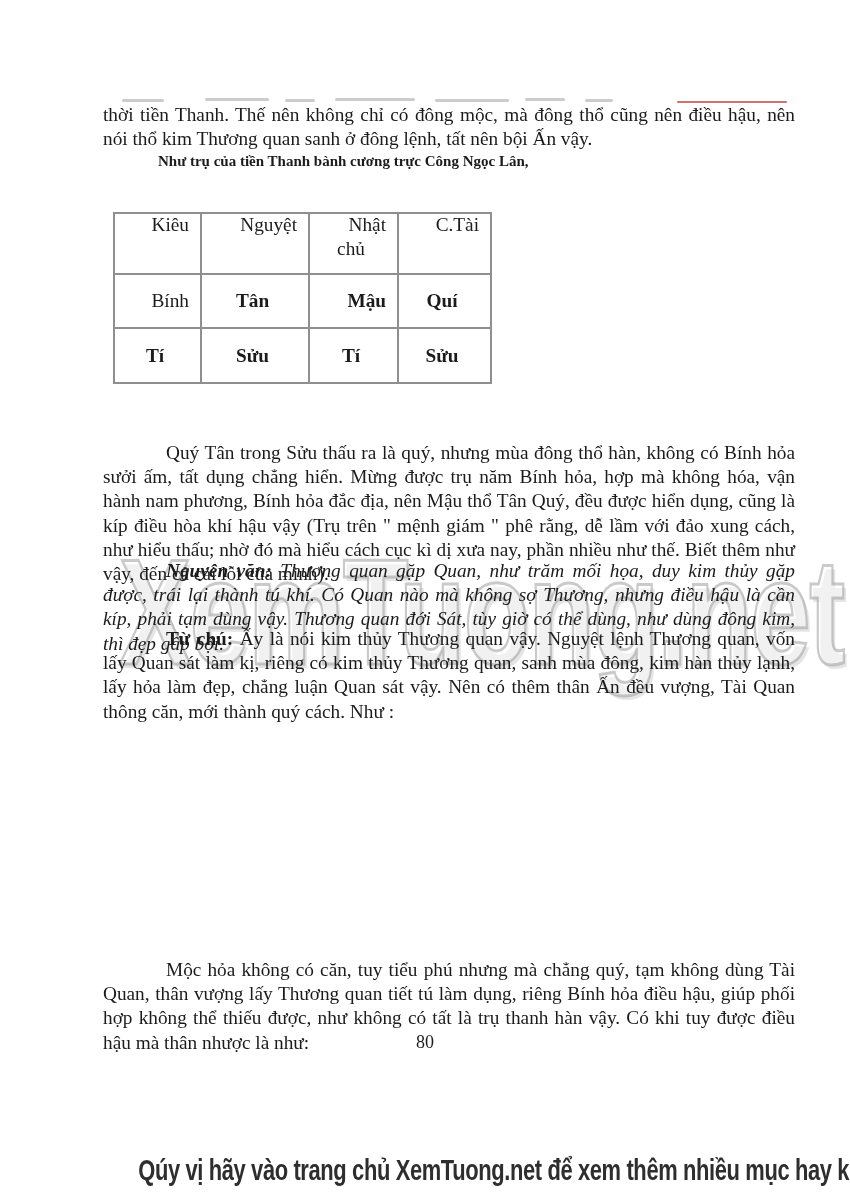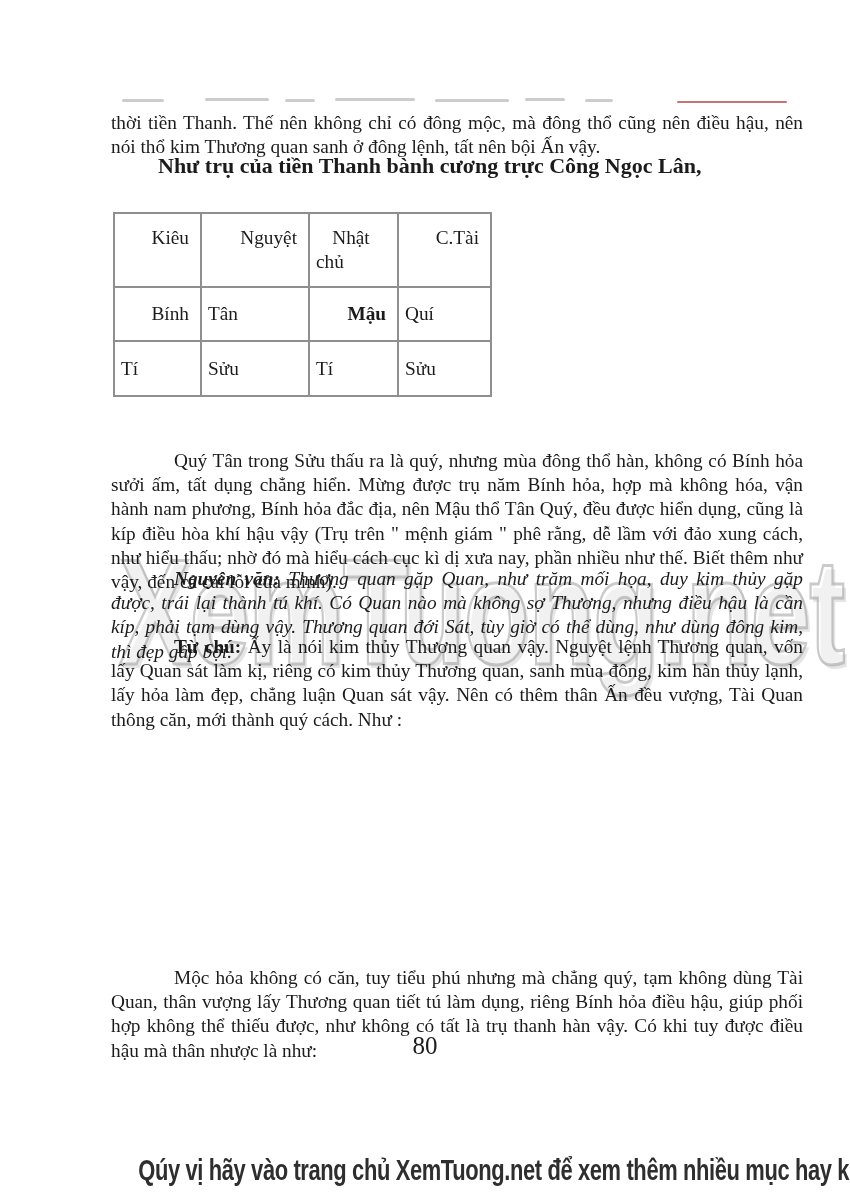--- a/index.html
+++ b/index.html
@@ -14,40 +14,40 @@
   .watermark{
     position:absolute;top:537px;left:0;width:850px;text-align:center;z-index:0;
     font-family:"Liberation Sans", sans-serif;font-weight:bold;font-size:150px;line-height:1;
     white-space:nowrap;color:rgba(255,255,255,0.45);
     -webkit-text-stroke:3px rgba(158,158,158,0.55);
     text-shadow:4px 4px 0 rgba(170,170,170,0.30);
     transform:scaleX(0.72);transform-origin:425px 0;
     letter-spacing:-2px;
   }
   
-  .para{position:absolute;left:95px;width:692px;margin:16px;font-size:19.3px;line-height:24.2px;text-align:justify;z-index:2;}
+  .para{position:absolute;left:95px;width:692px;margin:8px;font-size:19.3px;line-height:24.2px;text-align:justify;z-index:2;}
   .indent{text-indent:63px;}
   .italic{font-style:italic;}
   .lbl{font-weight:bold;}
-  .heading{position:absolute;left:158px;margin:0;font-size:22px;font-weight:bold;z-index:2;white-space:nowrap;}
-  .pagenum{position:absolute;top:1032px;left:0;width:850px;text-align:center;margin:0;font-size:25px;z-index:2;}
+  .heading{position:absolute;left:158px;margin:0;font-size:15px;font-weight:bold;z-index:2;white-space:nowrap;}
+  .pagenum{position:absolute;top:1032px;left:0;width:850px;text-align:center;margin:0;font-size:18px;z-index:2;}
   .footer{position:absolute;top:1153px;left:0;width:850px;text-align:center;margin:0;z-index:2;
     font-family:"Liberation Sans", sans-serif;font-weight:bold;font-size:30px;color:#2e2e2e;}
   .footer .inner{display:inline-block;white-space:nowrap;transform:scaleX(0.73);transform-origin:center top;letter-spacing:-0.5px;}
   
   table.pillar{position:absolute;border-collapse:collapse;table-layout:fixed;z-index:2;background:transparent;}
   table.pillar td{border:2.5px solid #8f8f8f;font-size:19.3px;padding:0 11px 0 6px;overflow:hidden;}
-  table.pillar tr.top td{vertical-align:top;padding-top:13px;height:59px;margin-left:37px;}
+  table.pillar tr.top td{vertical-align:top;height:59px;margin-left:37px;}
   table.pillar tr.mid td{vertical-align:middle;height:52px;margin-left:36px;}
   table.pillar tr.bot td{vertical-align:middle;height:53px;}
   td.al-r{text-align:right;}
-  td.al-c{}
+  td.al-c{text-align:center;font-weight:bold;}
   td.bold{font-weight:bold;}
-  .dm-l1{text-align:center;}
-  .dm-l2{text-align:left;line-height:26px;}
+  .dm-l1{text-align:right;}
+  .dm-l2{text-align:center;line-height:26px;}
 </style>
 </head>
 <body>
 
 <div class="page">
 
   <div class="artifact" style="left:122px;top:99px;width:42px"></div>
   <div class="artifact" style="left:205px;top:98px;width:64px"></div>
   <div class="artifact" style="left:285px;top:99px;width:30px"></div>
   <div class="artifact" style="left:335px;top:98px;width:80px"></div>

